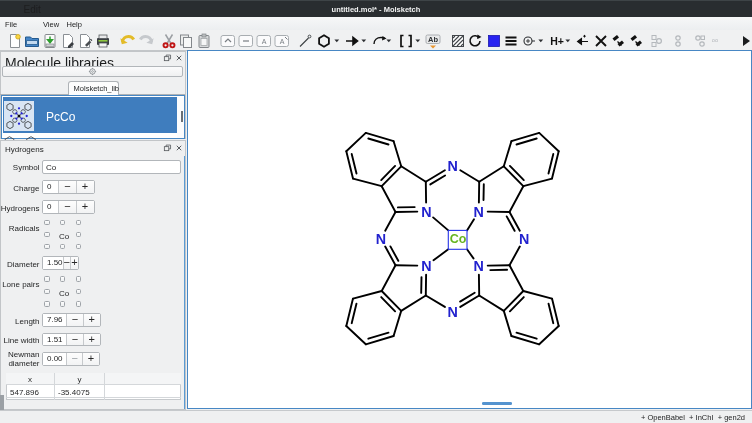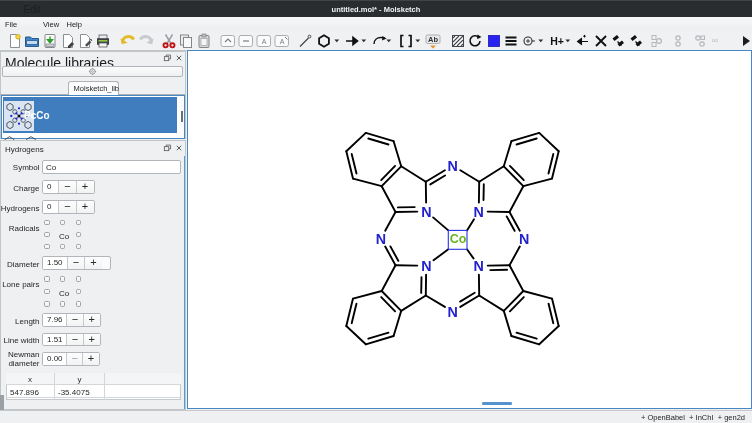--- a/index.html
+++ b/index.html
@@ -226,21 +226,21 @@
     <circle cx="15.0" cy="7.3" r="1.15" fill="#2525d8"></circle>
     <circle cx="15.0" cy="22.7" r="1.15" fill="#2525d8"></circle>
     <circle cx="7.3" cy="15.0" r="1.15" fill="#2525d8"></circle>
     <circle cx="22.7" cy="15.0" r="1.15" fill="#2525d8"></circle>
     <circle cx="12.4" cy="12.4" r="1.15" fill="#2525d8"></circle>
     <circle cx="17.6" cy="12.4" r="1.15" fill="#2525d8"></circle>
     <circle cx="12.4" cy="17.6" r="1.15" fill="#2525d8"></circle>
     <circle cx="17.6" cy="17.6" r="1.15" fill="#2525d8"></circle>
     <circle cx="15" cy="15" r="1.5" fill="#0a0a0a"></circle>
   </svg>
-<div style="position:absolute;left:24px;top:110px;font-size:10px;font-weight:bold;color:#fff">PcCo</div>
+<div style="position:absolute;left:46px;top:110px;font-size:12px;font-weight:normal;color:#fff">PcCo</div>
 <div style="position:absolute;left:177px;top:96.5px;width:7px;height:41px;background:#fcfcfd"></div>
 <div style="position:absolute;left:181px;top:110.5px;width:1.5px;height:11px;background:#6a6f74"></div>
 <svg style="left:0;top:132.8px" width="60" height="5" viewBox="0 132.8 60 5">
     <polygon points="13.8,144.0 9.5,146.5 5.2,144.0 5.2,139.0 9.5,136.5 13.8,139.0" fill="none" stroke="#43464a" stroke-width="0.9"></polygon>
     <polygon points="35.3,144.0 31.0,146.5 26.7,144.0 26.7,139.0 31.0,136.5 35.3,139.0" fill="none" stroke="#43464a" stroke-width="0.9"></polygon>
   </svg>
 <div style="position:absolute;left:0;top:140px;width:186px;height:270px;border:1px solid #c2c5c8;background:#eff0f1"></div>
 <div style="position:absolute;left:5px;top:145px;font-size:8px;color:#1d1e1f">Hydrogens</div>
 <svg style="left:162.5px;top:144px" width="8" height="8" viewBox="0 0 9 9">
     <rect x="1.5" y="3" width="5" height="4.5" fill="none" stroke="#54585c" stroke-width="0.9"></rect>
@@ -269,21 +269,21 @@
 <div class="cb" style="left:44.0px;top:219.5px"></div>
 <div class="cb" style="left:59.5px;top:219.5px"></div>
 <div class="cb" style="left:75.5px;top:219.5px"></div>
 <div class="cb" style="left:44.0px;top:231.5px"></div>
 <div class="cb" style="left:75.5px;top:231.5px"></div>
 <div class="cb" style="left:44.0px;top:243.5px"></div>
 <div class="cb" style="left:59.5px;top:243.5px"></div>
 <div class="cb" style="left:75.5px;top:243.5px"></div>
 <div style="position:absolute;left:59px;top:231.5px;font-size:8px;color:#1f2021">Co</div>
 <div class="rlb" style="left:-20.5px;top:259.5px;width:60px">Diameter</div>
-<div class="spin" style="left:42.0px;top:256.0px;width:69px;height:13.5px">
+<div class="spin" style="left:42.0px;top:256.0px;width:37px;height:13.5px">
     <div class="v" style="width:25.0px">1.50</div>
     <div class="b" style="width:17.0px;color:#2a2a2a">−</div>
     <div class="b" style="width:17.0px">+</div>
   </div>
 <div class="rlb" style="left:-20.5px;top:279.5px;width:60px">Lone pairs</div>
 <div class="cb" style="left:44.0px;top:276.0px"></div>
 <div class="cb" style="left:59.5px;top:276.0px"></div>
 <div class="cb" style="left:75.5px;top:276.0px"></div>
 <div class="cb" style="left:44.0px;top:288.5px"></div>
 <div class="cb" style="left:75.5px;top:288.5px"></div>

